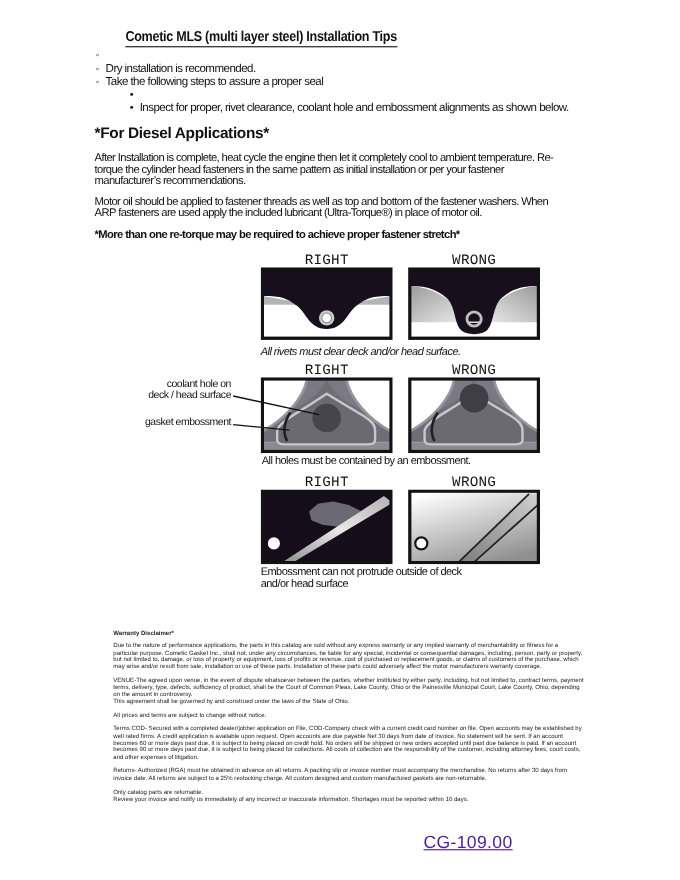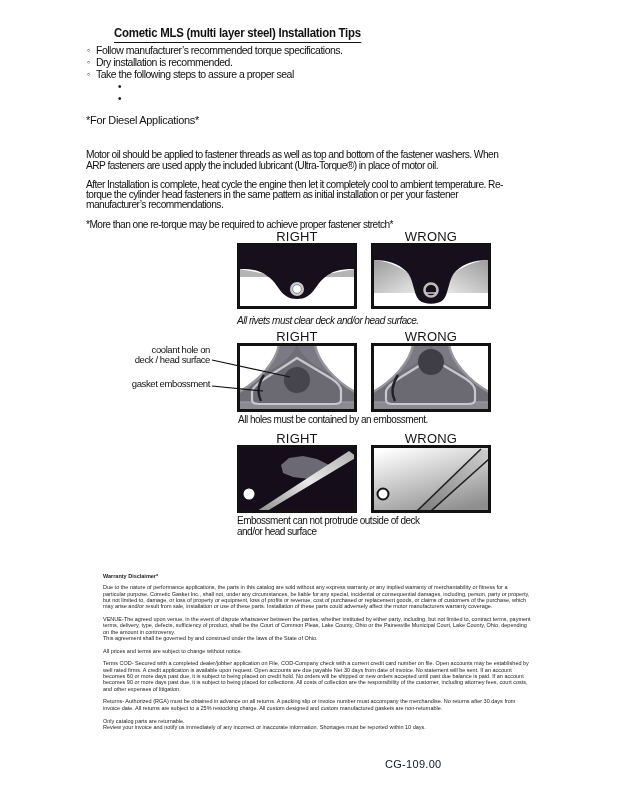--- a/index.html
+++ b/index.html
@@ -13,76 +13,76 @@
 
   .bullets { position:absolute; left:87px; top:45px; width:500px;
     font-size:10.5px; line-height:11.9px; letter-spacing:-0.5px; }
   .bullet { display:flex; }
   .bullet .m { width:9px; flex:0 0 9px; font-size:9px; line-height:11.9px; }
   .bullet.sub { margin-left:31px; }
   .bullet.sub .m { font-size:10px; }
 
   .diesel { position:absolute; left:86px; top:115px; width:424px;
     font-size:10.2px; line-height:10.3px; letter-spacing:-0.55px; }
-  .diesel .dh { font-size:11px; font-weight:normal; letter-spacing:-0.3px; margin-bottom:25px; }
+  .diesel .dh { font-size:14px; font-weight:bold; letter-spacing:-0.3px; margin-bottom:14px; }
   .diesel p { margin-bottom:9px; }
-  .diesel p.last { margin-top:2px; }
+  .diesel p.last { margin-top:2px;font-weight:bold; }
 
   .hdr { position:absolute; width:120px; text-align:center; font-size:13px;
-    letter-spacing:0.2px; color:#141414; }
+    letter-spacing:0.2px; color:#141414;font-family:Liberation Mono, monospace; }
   .panel { position:absolute; width:120px; }
   .panel svg { display:block; width:120px; }
 
   .cap { position:absolute; font-size:10px; letter-spacing:-0.5px; line-height:11.3px; }
   .pre { white-space:pre-line; }
 
   .ptr-label { position:absolute; left:100px; width:110px; text-align:right;
     font-size:9.5px; line-height:10px; letter-spacing:-0.4px; }
   .overlay { position:absolute; left:100px; top:340px; width:210px; height:60px; }
 
   .legal { position:absolute; left:103px; top:573px; width:428px;
     font-size:5.5px; line-height:6.3px; letter-spacing:0; color:#222; }
   .legal .lh { font-weight:bold; margin-bottom:5px; }
   .legal p { margin-bottom:6.5px; white-space:pre-line; }
 
-  .footer-code { position:absolute; left:385px; top:758px; font-size:11px;
-    letter-spacing:0.3px; color:#0f172a; }
+  .footer-code { position:absolute; left:385px; top:758px; font-size:16px;
+    letter-spacing:0.3px; color:#4c1d95;text-decoration:underline; }
 </style>
 </head>
 <body>
 
 <div class="page">
 
   <h1 class="title">Cometic MLS (multi layer steel) Installation Tips</h1>
 
   <div class="bullets">
     <div class="bullet">
       <span class="m">◦</span>
-      <span>Follow manufacturer’s recommended torque specifications.</span>
     </div>
     <div class="bullet">
       <span class="m">◦</span>
       <span>Dry installation is recommended.</span>
     </div>
     <div class="bullet">
       <span class="m">◦</span>
       <span>Take the following steps to assure a proper seal</span>
     </div>
     <div class="bullet sub">
       <span class="m">•</span>
     </div>
     <div class="bullet sub">
       <span class="m">•</span>
+      <span>Inspect for proper, rivet clearance, coolant hole and embossment alignments as shown below.</span>
     </div>
   </div>
 
   <div class="diesel">
     <div class="dh">*For Diesel Applications*</div>
+    <p>After Installation is complete, heat cycle the engine then let it completely cool to ambient temperature. Re-torque the cylinder head fasteners in the same pattern as initial installation or per your fastener manufacturer’s recommendations.</p>
     <p>Motor oil should be applied to fastener threads as well as top and bottom of the fastener washers. When ARP fasteners are used apply the included lubricant (Ultra-Torque®) in place of motor oil.</p>
-    <p>After Installation is complete, heat cycle the engine then let it completely cool to ambient temperature. Re-torque the cylinder head fasteners in the same pattern as initial installation or per your fastener manufacturer’s recommendations.</p>
     <p class="last">*More than one re-torque may be required to achieve proper fastener stretch*</p>
   </div>
 
   <div class="hdr" style="left:237px; top:229px;">RIGHT</div>
   <div class="hdr" style="left:371px; top:229px;">WRONG</div>
 
   <div class="panel" style="left:237px; top:243px;">
     <svg viewBox="0 0 120 66" height="66">
       <rect x="1.5" y="1.5" width="117" height="63" fill="#ffffff"></rect>
       <polygon points="2,26 2,34 46,34" fill="#b4b4b4"></polygon>

